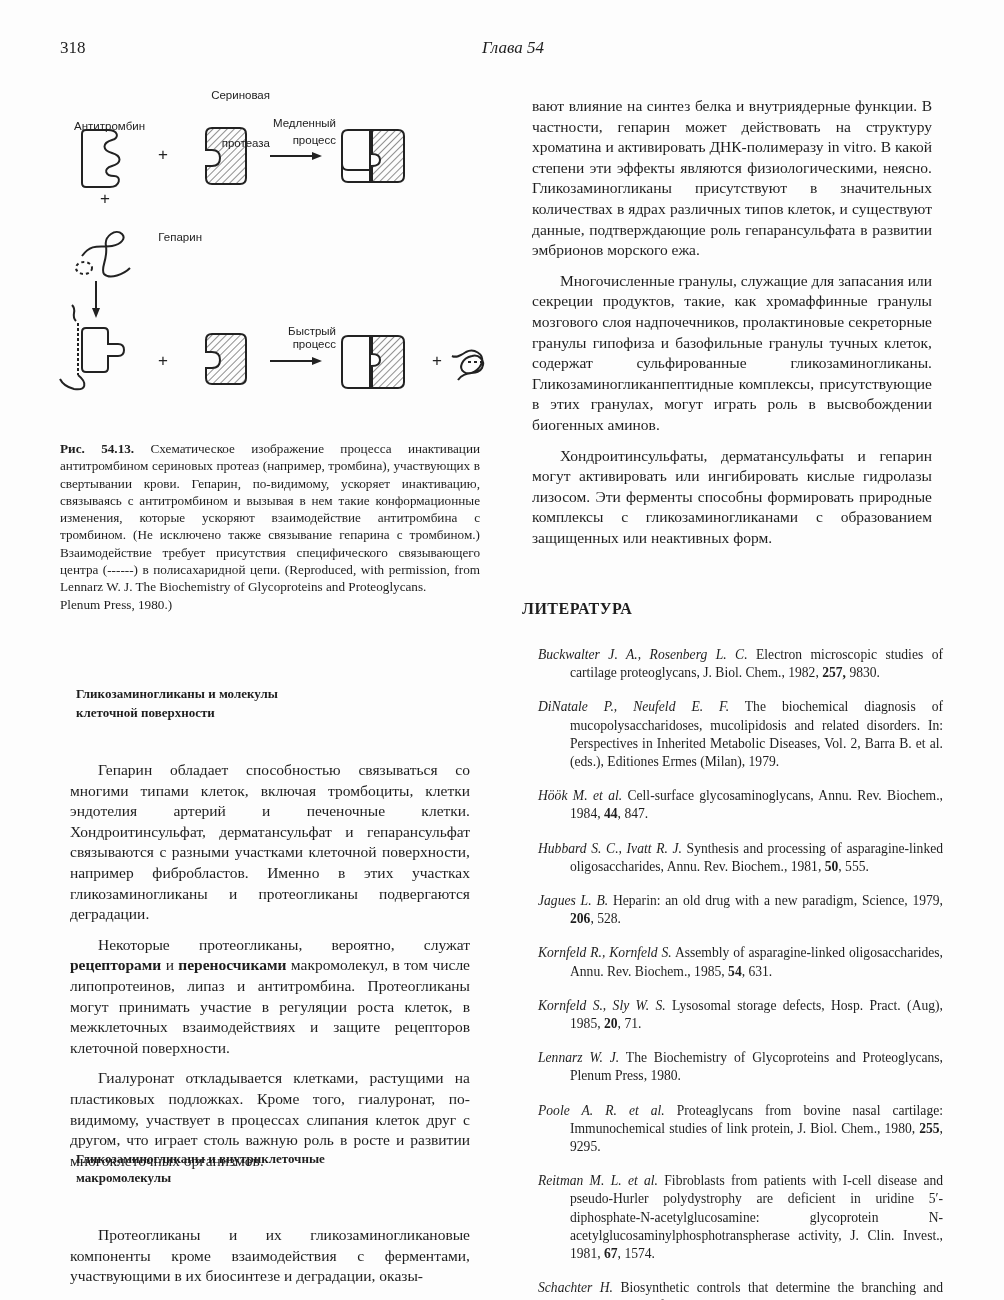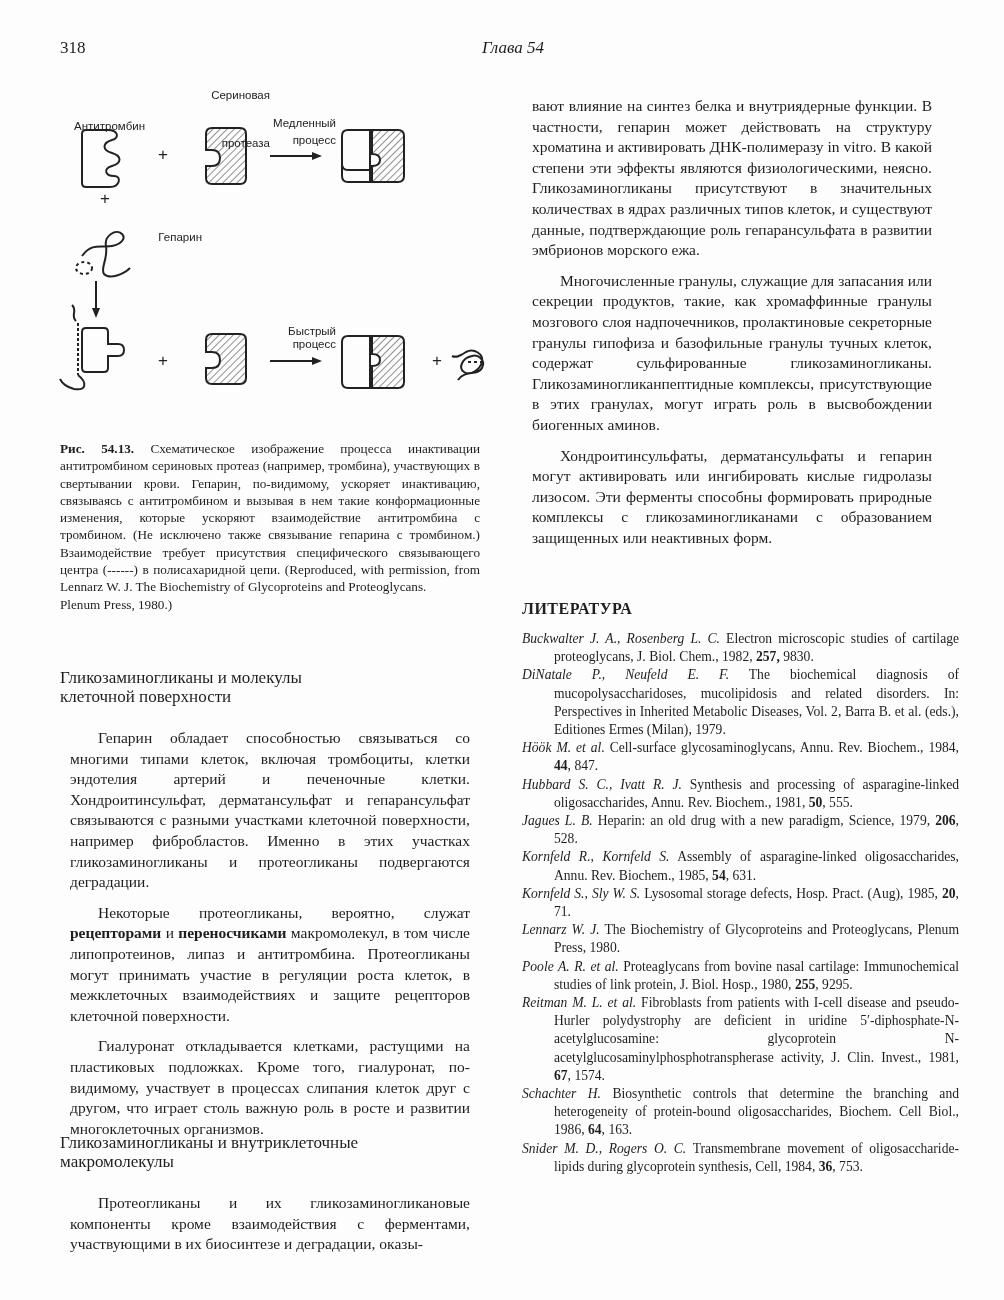--- a/index.html
+++ b/index.html
@@ -15,27 +15,27 @@
                font-size: 11.5px; color: #222; text-align: right; line-height: 14px; }
 
   .caption { left: 60px; top: 440px; width: 420px; font-size: 13.2px; line-height: 17.3px;
              text-align: justify; }
   .caption .lead { font-weight: bold; }
   .caption .last { display: block; text-align: left; }
 
   .col { width: 420px; font-size: 15.5px; line-height: 20.6px; text-align: justify; }
   .left-col { left: 60px; }
   .right-col { left: 522px; }
-  h2.sec { font-size: 17px; line-height: 19px; font-weight: normal; margin: 0; }
+  h2.sec { font-size: 13px; line-height: 19px; font-weight: bold; margin: 16px; }
   p.par { margin: 10px; text-indent: 28px; }
   p.par b { font-weight: bold; }
   .lit-title { font-size: 16px; font-weight: bold; letter-spacing: 0.5px; }
 
   .refs { left: 522px; top: 630px; width: 437px; font-size: 13.6px; line-height: 18.2px; }
-  .ref { padding-left: 32px; text-indent: -32px; text-align: justify; margin: 0; }
+  .ref { padding-left: 32px; text-indent: -32px; text-align: justify; margin: 16px; }
   .ref i { font-style: italic; }
   .ref b { font-weight: bold; }
 </style>
 </head>
 <body>
 
 <div class="abs running-head page-num">318</div>
 <div class="abs running-head chapter">Глава 54</div>
 
 <div class="abs figure">
@@ -130,17 +130,17 @@
 <div class="abs lit-title" style="left:522px;top:600px;">ЛИТЕРАТУРА</div>
 <div class="abs refs">
   <p class="ref"><i>Buckwalter J. A., Rosenberg L. C.</i><span> Electron microscopic studies of cartilage proteoglycans, J. Biol. Chem., 1982, </span><b>257,</b><span> 9830.</span></p>
   <p class="ref"><i>DiNatale P., Neufeld E. F.</i><span> The biochemical diagnosis of mucopolysaccharidoses, mucolipidosis and related disorders. In: Perspectives in Inherited Metabolic Diseases, Vol. 2, Barra B. et al. (eds.), Editiones Ermes (Milan), 1979.</span></p>
   <p class="ref"><i>Höök M. et al.</i><span> Cell-surface glycosaminoglycans, Annu. Rev. Biochem., 1984, </span><b>44</b><span>, 847.</span></p>
   <p class="ref"><i>Hubbard S. C., Ivatt R. J.</i><span> Synthesis and processing of asparagine-linked oligosaccharides, Annu. Rev. Biochem., 1981, </span><b>50</b><span>, 555.</span></p>
   <p class="ref"><i>Jagues L. B.</i><span> Heparin: an old drug with a new paradigm, Science, 1979, </span><b>206</b><span>, 528.</span></p>
   <p class="ref"><i>Kornfeld R., Kornfeld S.</i><span> Assembly of asparagine-linked oligosaccharides, Annu. Rev. Biochem., 1985, </span><b>54</b><span>, 631.</span></p>
   <p class="ref"><i>Kornfeld S., Sly W. S.</i><span> Lysosomal storage defects, Hosp. Pract. (Aug), 1985, </span><b>20</b><span>, 71.</span></p>
   <p class="ref"><i>Lennarz W. J.</i><span> The Biochemistry of Glycoproteins and Proteoglycans, Plenum Press, 1980.</span></p>
-  <p class="ref"><i>Poole A. R. et al.</i><span> Proteaglycans from bovine nasal cartilage: Immunochemical studies of link protein, J. Biol. Hosp., 1980, </span><b>255</b><span>, 9295.</span></p>
+  <p class="ref"><i>Poole A. R. et al.</i><span> Proteaglycans from bovine nasal cartilage: Immunochemical studies of link protein, J. Biol. Chem., 1980, </span><b>255</b><span>, 9295.</span></p>
   <p class="ref"><i>Reitman M. L. et al.</i><span> Fibroblasts from patients with I-cell disease and pseudo-Hurler polydystrophy are deficient in uridine 5′-diphosphate-N-acetylglucosamine: glycoprotein N-acetylglucosaminylphosphotranspherase activity, J. Clin. Invest., 1981, </span><b>67</b><span>, 1574.</span></p>
   <p class="ref"><i>Schachter H.</i><span> Biosynthetic controls that determine the branching and heterogeneity of protein-bound oligosaccharides, Biochem. Cell Biol., 1986, </span><b>64</b><span>, 163.</span></p>
   <p class="ref"><i>Snider M. D., Rogers O. C.</i><span> Transmembrane movement of oligosaccharide-lipids during glycoprotein synthesis, Cell, 1984, </span><b>36</b><span>, 753.</span></p>
 </div>
 
 </body></html>

